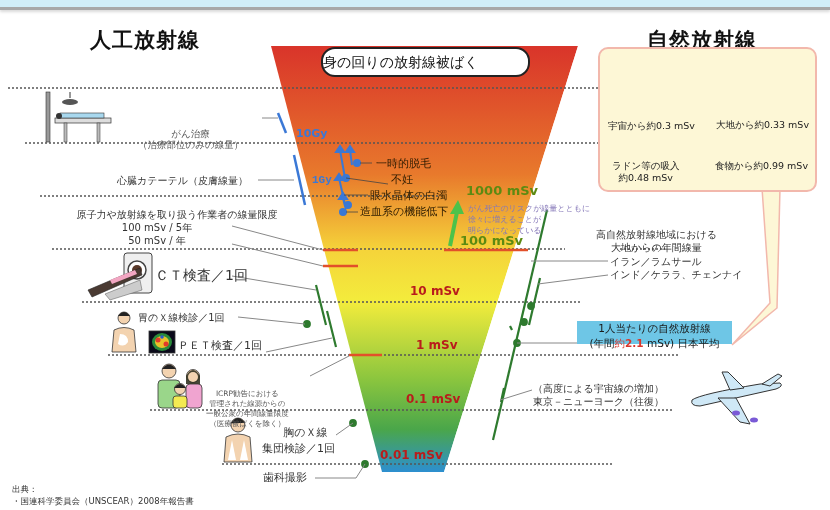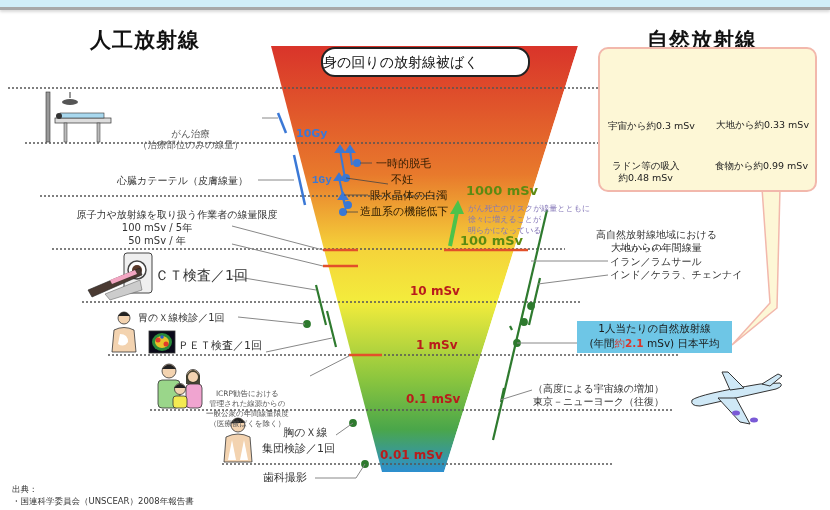--- a/index.html
+++ b/index.html
@@ -11,21 +11,21 @@
   .lbl.center { text-align: center; }
   .lbl.small { font-size: 8.5px; line-height: 11px; color: #555; margin-top: 24px; }
   .scale { position: absolute; font-size: 12px; font-weight: bold; color: #b91c1c; white-space: nowrap; }
   .scale.big { font-size: 13px; color: #5c8a12; }
   .gy { position: absolute; font-size: 11px; font-weight: bold; color: #3a78d6; }
   .effect { position: absolute; font-size: 11px; color: #2a1a00; white-space: nowrap; }
   .note { position: absolute; font-size: 8px; line-height: 11px; color: #8577b8; white-space: nowrap; }
   .pill { position: absolute; left: 321px; top: 47px; width: 205px; height: 26px; border: 2px solid #222; border-radius: 14px; background: #fff; font-size: 14px; line-height: 26px; color: #111; }
   .natbox { position: absolute; left: 598px; top: 47px; width: 215px; height: 141px; background: #fdf7d6; border: 2px solid #f2b8ac; border-radius: 10px; }
   .natlabel { position: absolute; font-size: 9.5px; color: #222; white-space: nowrap; line-height: 12px; }
-  .avg { position: absolute; left: 577px; top: 321px; width: 155px; height: 32px; background: #6ec6e6; font-size: 10.5px; line-height: 15px; text-align: center; color: #1a1a1a; }
+  .avg { position: absolute; left: 577px; top: 321px; width: 155px; height: 23px; background: #6ec6e6; font-size: 10.5px; line-height: 15px; text-align: center; color: #1a1a1a; }
   .avg .red { color: #d9362c; }
   .source { position: absolute; left: 12px; font-size: 8.5px; color: #333; white-space: nowrap; line-height: 11px; }
 </style>
 </head>
 <body>
 
 <div class="topbar"></div>
 
 <svg width="830" height="510">
   <defs>

